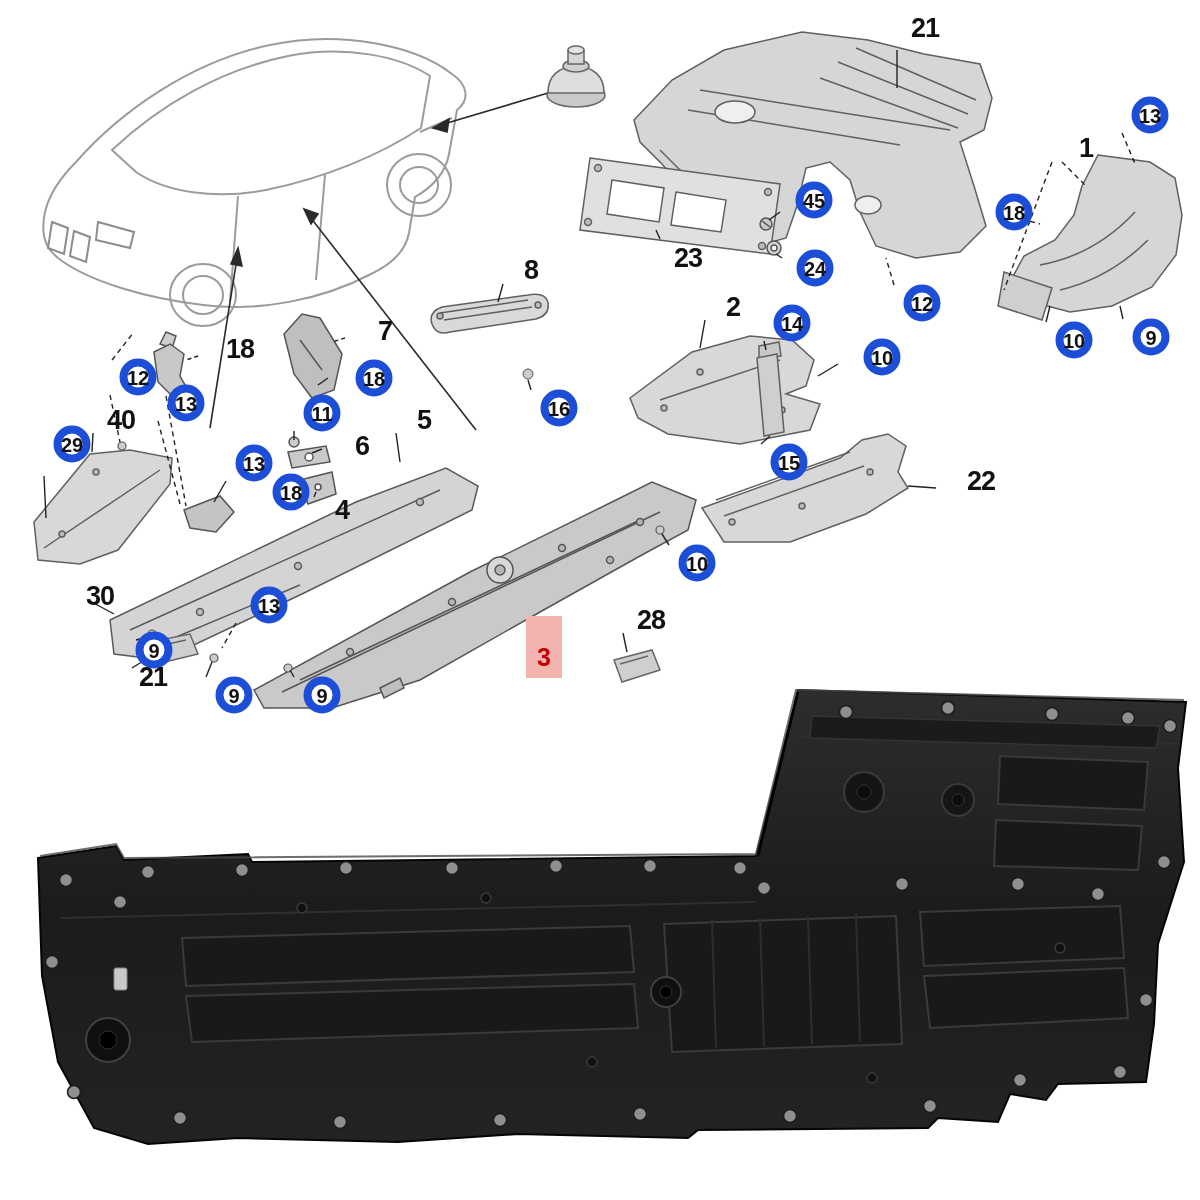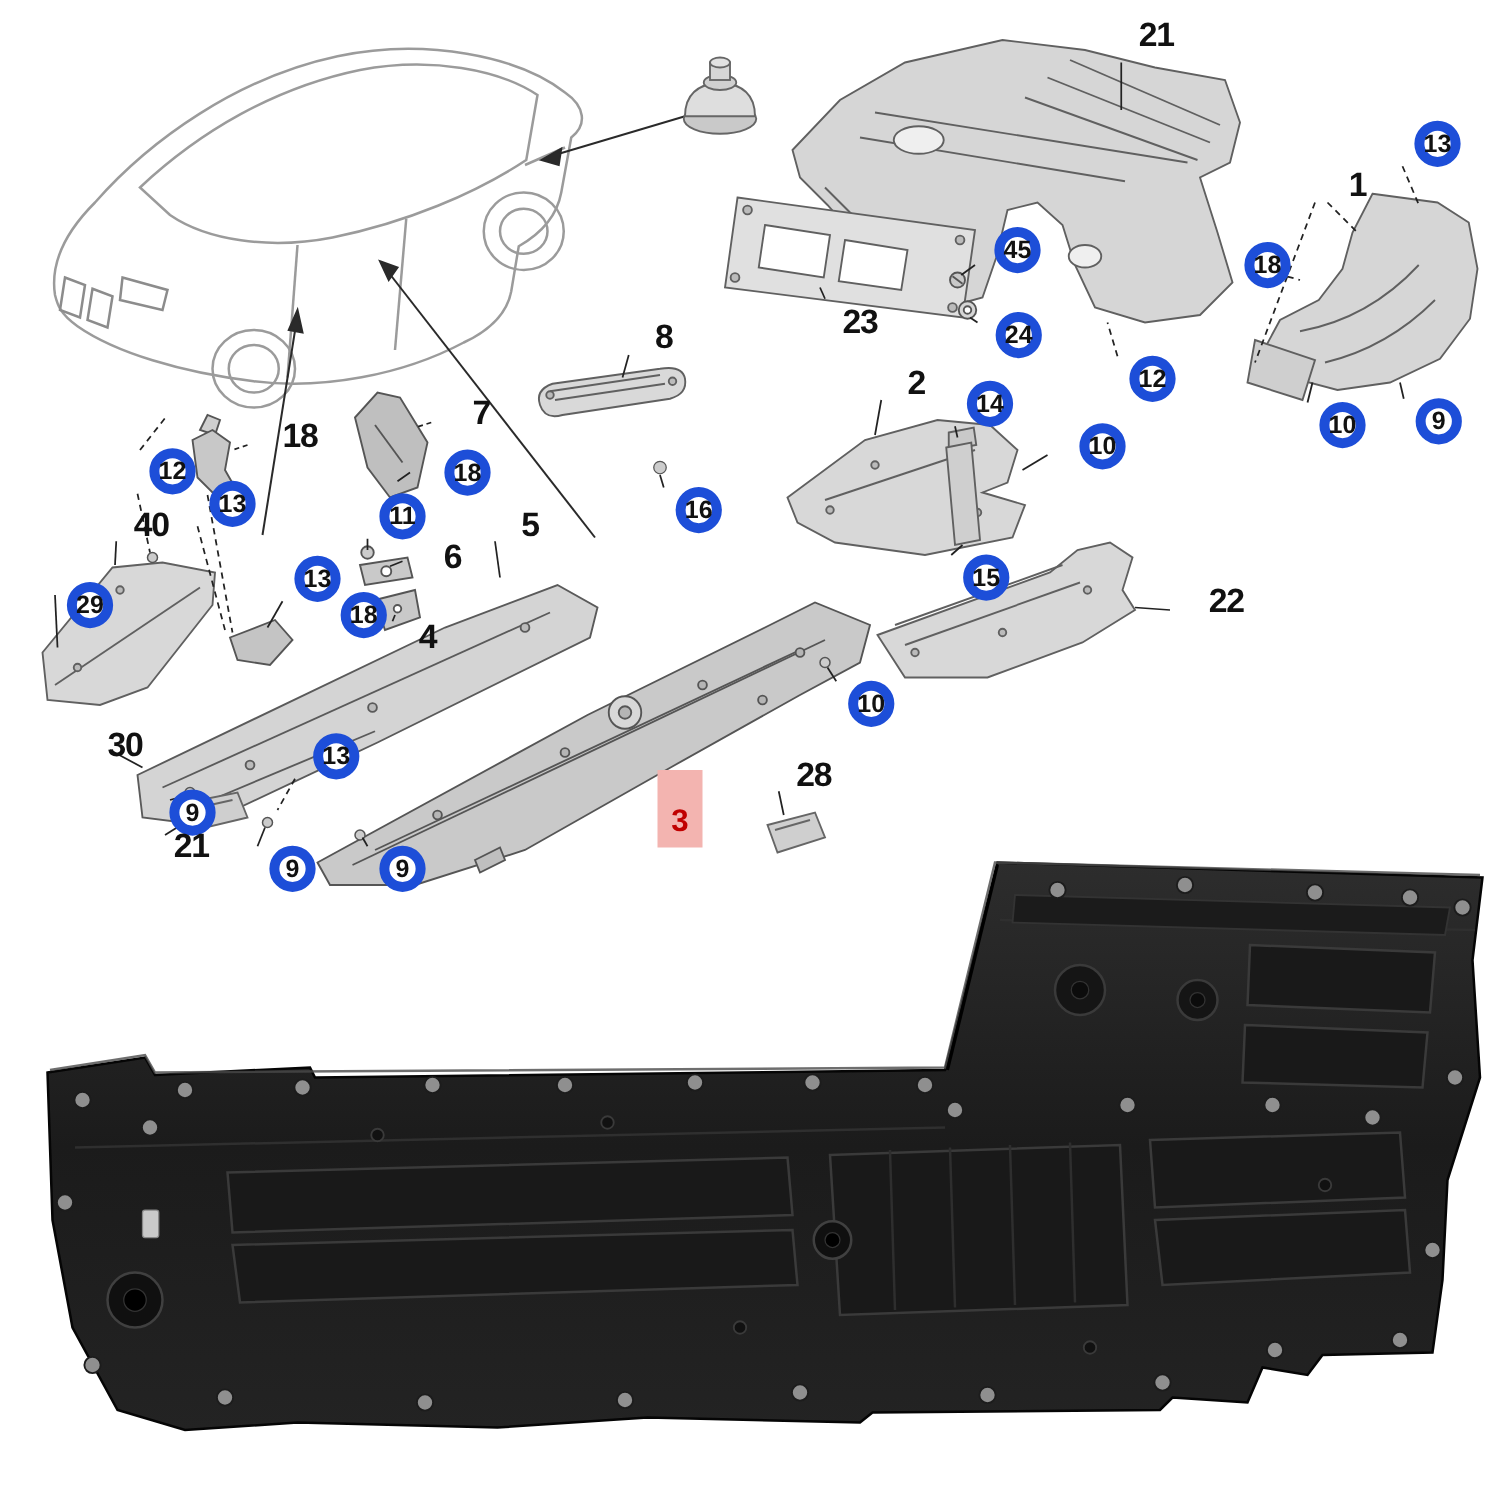--- a/index.html
+++ b/index.html
@@ -345,21 +345,21 @@
       <div class="callout circled" style="left: 854px; top: 357px;">10</div>
       <div class="callout circled" style="left: 531px; top: 408px;">16</div>
       <div class="callout circled" style="left: 761px; top: 462px;">15</div>
       <div class="callout plain" style="left: 357px; top: 331px;">7</div>
       <div class="callout circled" style="left: 346px; top: 378px;">18</div>
       <div class="callout plain" style="left: 212px; top: 349px;">18</div>
       <div class="callout circled" style="left: 110px; top: 377px;">12</div>
       <div class="callout circled" style="left: 158px; top: 403px;">13</div>
       <div class="callout circled" style="left: 294px; top: 413px; text-align: center;">11</div>
       <div class="callout plain" style="left: 93px; top: 420px;">40</div>
-      <div class="callout circled" style="left: 44px; top: 484px;">29</div>
+      <div class="callout circled" style="left: 44px; top: 444px;">29</div>
       <div class="callout circled" style="left: 226px; top: 463px;">13</div>
       <div class="callout circled" style="left: 263px; top: 492px;">18</div>
       <div class="callout plain" style="left: 334px; top: 446px;">6</div>
       <div class="callout plain" style="left: 396px; top: 420px;">5</div>
       <div class="callout plain" style="left: 314px; top: 510px;">4</div>
       <div class="callout plain" style="left: 953px; top: 481px;">22</div>
       <div class="callout circled" style="left: 669px; top: 563px;">10</div>
       <div class="callout plain" style="left: 72px; top: 596px;">30</div>
       <div class="callout circled" style="left: 241px; top: 605px;">13</div>
       <div class="callout circled" style="left: 126px; top: 650px;">9</div>

